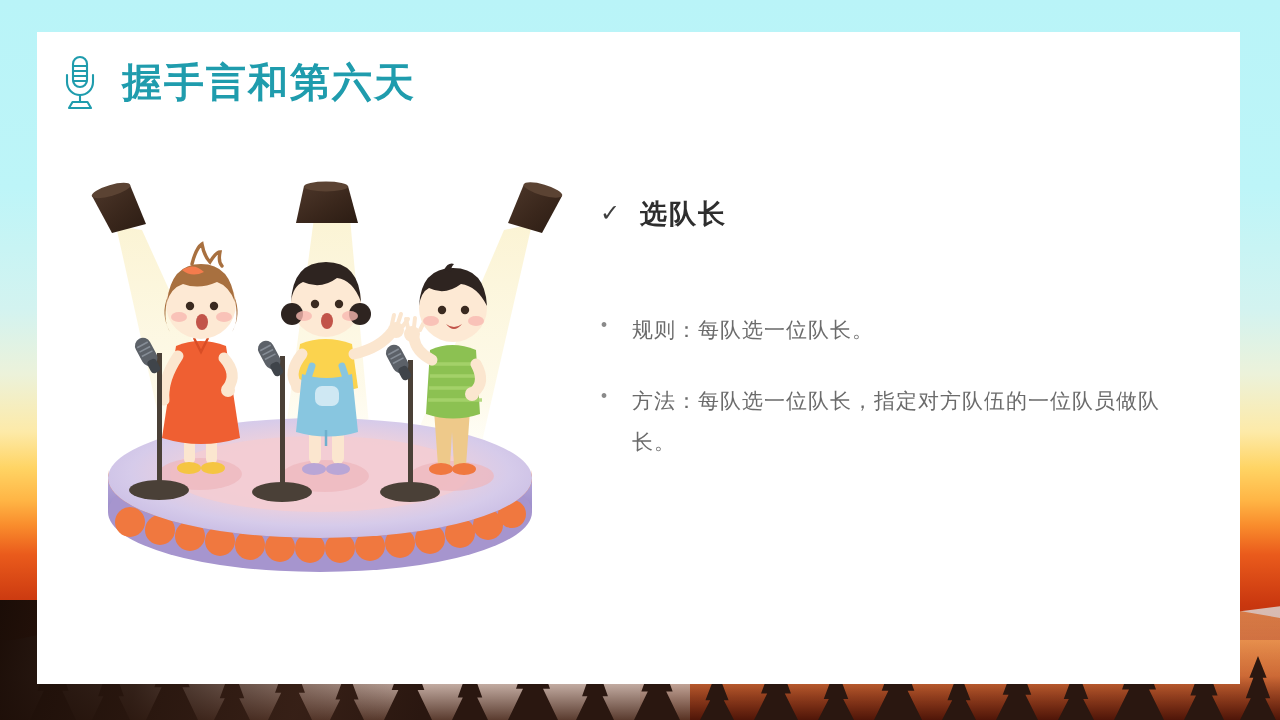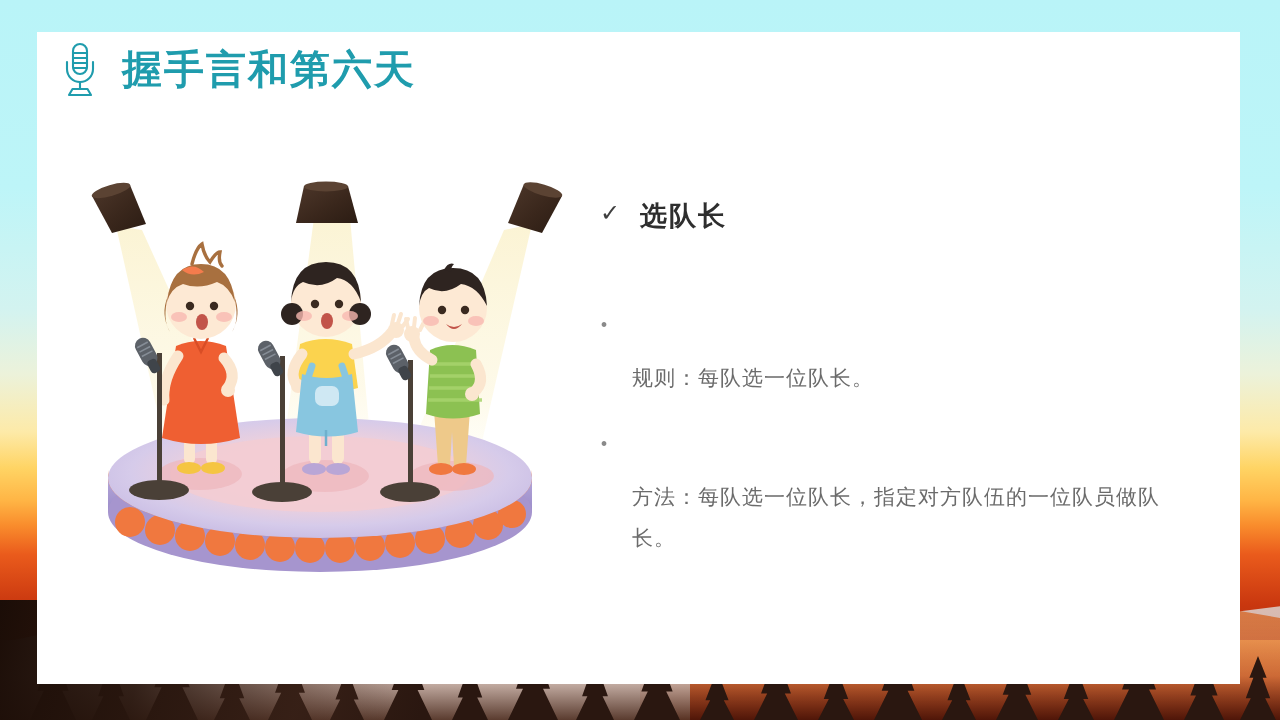--- a/index.html
+++ b/index.html
@@ -72,21 +72,21 @@
 
   
   .card {
     position:absolute; left:37px; top:32px;
     width:1203px; height:652px;
     background:#ffffff;
   }
 
   
   .title-row {
-    position:absolute; left:60px; top:42px;
+    position:absolute; left:60px; top:55px;
     display:flex; align-items:center; gap:22px;
   }
   .mic-icon { width:40px; height:56px; flex:0 0 auto; display:block; }
   .slide-title {
     font-size:40px; letter-spacing:2px; line-height:1;
     font-weight:700;
     font-family:"Liberation Serif","DejaVu Serif",serif;
   }
 
   
@@ -102,36 +102,35 @@
   .heading-item {
     display:flex; align-items:flex-start; gap:20px;
     margin-bottom:78px;
   }
   .check-mark {
     font-size:24px; color:#3f3f3f; line-height:1.15; flex:0 0 auto;
   }
   .heading-text {
     font-size:27px; font-weight:700; color:#2e2e2e;
     letter-spacing:2px; line-height:1.2;
-    font-family:Liberation Sans, sans-serif;
+    font-family:Liberation Mono, monospace;
   }
   .bullet-list { list-style:none; }
   .bullet-item {
     display:flex; align-items:flex-start; gap:24px;
     margin-bottom:30px;
   }
   .dot {
     font-size:20px; color:#8a8a8a; line-height:1.55; flex:0 0 auto;
     width:8px; text-align:center;
   }
   .bullet-text {
     font-size:21px; color:#6b6b6b; line-height:1.95;
     letter-spacing:1px;
     font-family:"Liberation Serif","DejaVu Serif",serif;
-    margin-top:48px;
   }
 </style>
 </head>
 <body>
 
 <div class="stage-bg">
   <div class="sky"></div>
   <div class="sun-glow"></div>
   <div class="ridge-far"></div>
   <div class="ridge-far-warm"></div>

